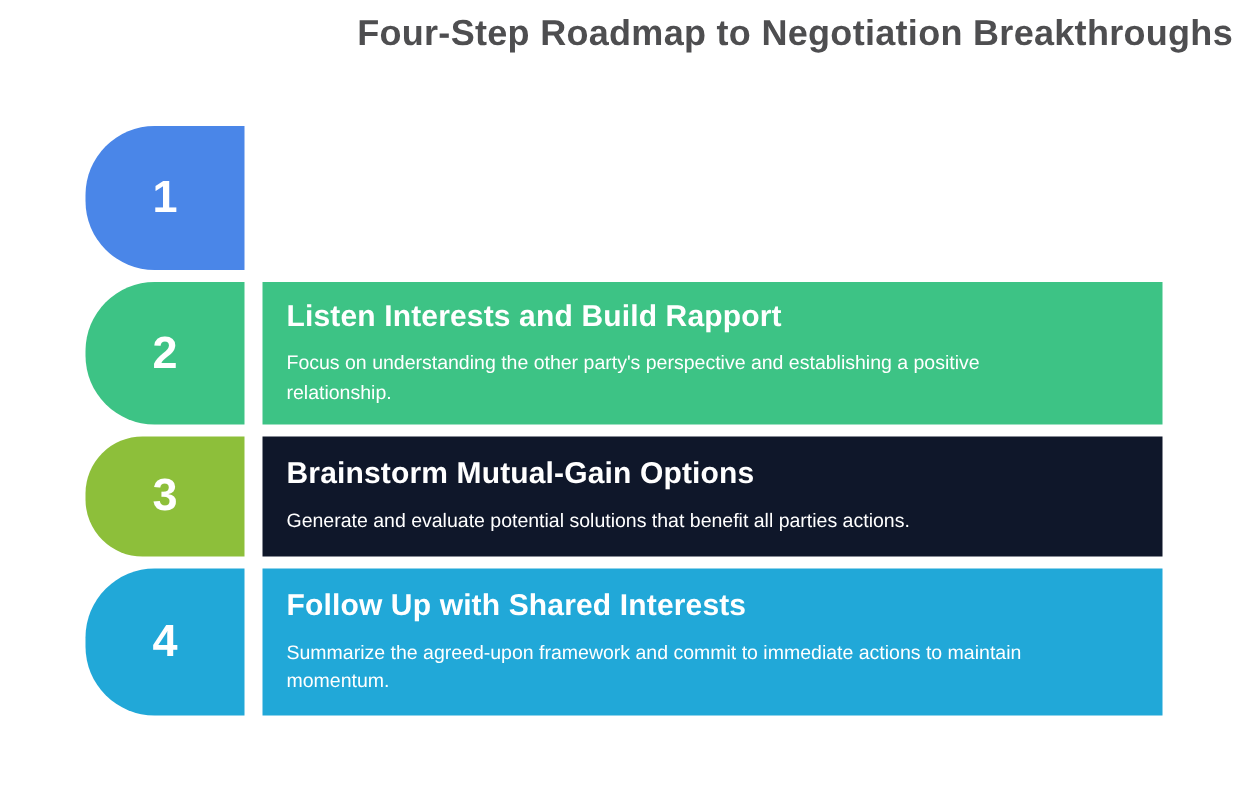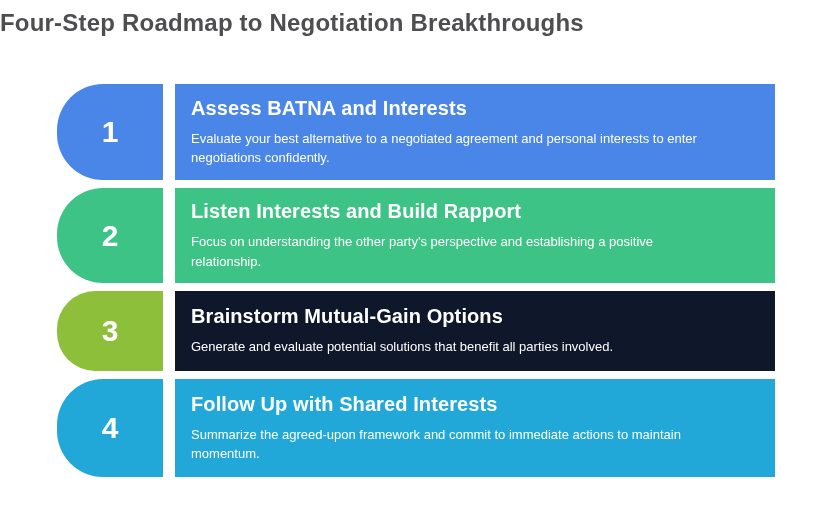--- a/index.html
+++ b/index.html
@@ -12,21 +12,21 @@
     height: 523px;
     background: #ffffff;
     overflow: hidden;
   }
 
   .page-title {
     position: absolute;
     top: 9px;
     left: 0;
     width: 100%;
-    text-align: left;
+    text-align: right;
     font-size: 24px;
     font-weight: bold;
     color: #4e4e50;
     letter-spacing: 0.2px;
   }
 
   .steps {
     position: absolute;
     top: 84px;
     left: 57px;
@@ -92,43 +92,39 @@
 <div class="canvas">
 
   <div class="page-title">Four-Step Roadmap to Negotiation Breakthroughs</div>
 
   <div class="steps">
 
     <div class="step">
       <div class="badge" style="background-color: rgb(74, 134, 232);">
         <span class="badge-number">1</span>
       </div>
-      <div class="box" style="background-color: rgb(74, 134, 232);">
-        <div class="box-title">Assess BATNA and Interests</div>
-        <div class="box-desc">Evaluate your best alternative to a negotiated agreement and personal interests to enter negotiations confidently.</div>
-      </div>
     </div>
 
     <div class="step">
       <div class="badge" style="background-color: rgb(61, 195, 133);">
         <span class="badge-number">2</span>
       </div>
       <div class="box" style="background-color: rgb(61, 195, 133);">
         <div class="box-title">Listen Interests and Build Rapport</div>
         <div class="box-desc">Focus on understanding the other party's perspective and establishing a positive relationship.</div>
       </div>
     </div>
 
     <div class="step">
       <div class="badge" style="background-color: rgb(141, 191, 58);">
         <span class="badge-number">3</span>
       </div>
       <div class="box" style="background-color: #0f172a;">
         <div class="box-title">Brainstorm Mutual-Gain Options</div>
-        <div class="box-desc">Generate and evaluate potential solutions that benefit all parties involved.</div>
+        <div class="box-desc">Generate and evaluate potential solutions that benefit all parties actions.</div>
       </div>
     </div>
 
     <div class="step">
       <div class="badge" style="background-color: rgb(33, 168, 216);">
         <span class="badge-number">4</span>
       </div>
       <div class="box" style="background-color: rgb(33, 168, 216);">
         <div class="box-title">Follow Up with Shared Interests</div>
         <div class="box-desc">Summarize the agreed-upon framework and commit to immediate actions to maintain momentum.</div>

